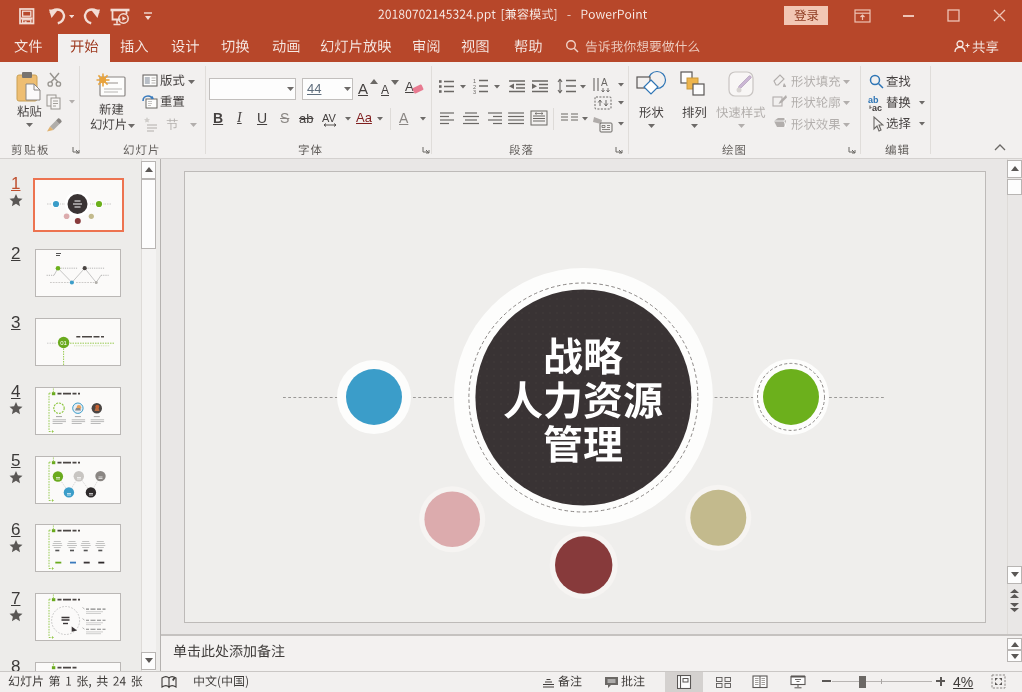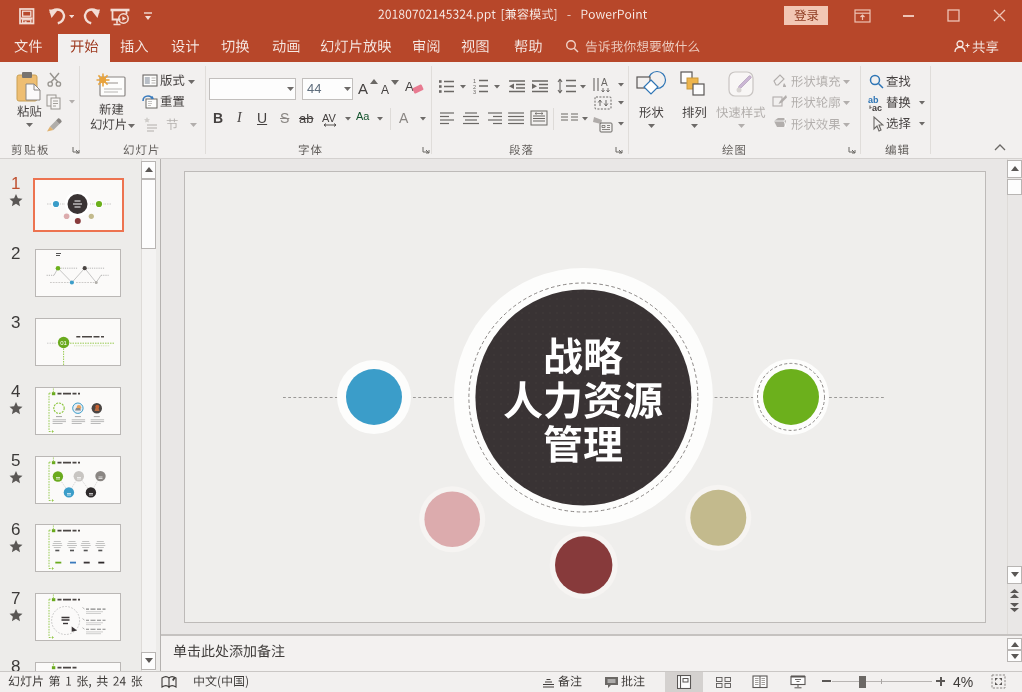--- a/index.html
+++ b/index.html
@@ -1,12 +1,12 @@
 <!DOCTYPE html>
-<html><head><meta charset="utf-8"><style>html,body{margin:0;padding:0;}*{box-sizing:border-box;}body{font-family:"Liberation Sans",sans-serif;width:1022px;height:692px;overflow:hidden;position:relative;background:#f2f0ef;}.lt{position:absolute;white-space:nowrap;}</style></head><body>
+<html><head><meta charset="utf-8"><style>html,body{margin:0;padding:0;}*{box-sizing:border-box;}body{font-family:"Liberation Sans",sans-serif;width:1022px;height:692px;overflow:hidden;position:relative;background:#f2f0ef;}.lt{position:absolute;white-space:nowrap;text-decoration:underline;}</style></head><body>
 <div style="position:absolute;left:0px;top:0px;width:1022px;height:62px;background:#b7472a;"></div>
 <svg style="position:absolute;left:19px;top:8px;" width="16" height="17" viewBox="0 0 16 17">
     <rect x="1" y="1" width="13.5" height="14.5" fill="none" stroke="#f3ddd5" stroke-width="1.7"></rect>
     <rect x="3.6" y="3.2" width="8.2" height="5" fill="none" stroke="#f3ddd5" stroke-width="1.3"></rect>
     <rect x="2" y="9.4" width="11.5" height="2.1" fill="#f3ddd5"></rect>
     <rect x="3.6" y="11.8" width="8.2" height="3.2" fill="none" stroke="#f3ddd5" stroke-width="1.3"></rect>
     <rect x="5.6" y="13.2" width="2" height="2" fill="#f3ddd5"></rect>
   </svg>
 <svg style="position:absolute;left:47px;top:8px;" width="20" height="17" viewBox="0 0 20 17">
     <path d="M2 1.5 11 1.7 4.5 10Z" fill="#f3ddd5"></path>
@@ -231,21 +231,21 @@
 <div class="lt" style="left:257px;top:110px;font-size:14px;text-decoration:underline;color:#454140;">U</div>
 <div class="lt" style="left:280px;top:110px;font-size:14px;text-decoration:line-through;color:#8a8683;">S</div>
 <div class="lt" style="left:299px;top:111px;font-size:13px;text-decoration:line-through;color:#454140;">ab</div>
 <svg style="position:absolute;left:322px;top:112px;" width="22" height="16" viewBox="0 0 22 16">
     <text x="0" y="10" font-size="11" fill="#454140" font-family="Liberation Sans">AV</text>
     <path d="M2 13h12M2 13l2-1.5M2 13l2 1.5M14 13l-2-1.5M14 13l-2 1.5" stroke="#454140" stroke-width="0.9" fill="none"></path>
   </svg>
 <svg style="position:absolute;left:345px;top:117px;" width="6" height="3.5" viewBox="0 0 6 3.5">
     <path d="M0 0h6L3 3.5Z" fill="#6d6a68"></path>
   </svg>
-<div class="lt" style="left:356px;top:110px;font-size:11px;color:#14532d;">Aa</div>
+<div class="lt" style="left:356px;top:110px;font-size:13px;color:#7f1d1d;">Aa</div>
 <svg style="position:absolute;left:377px;top:117px;" width="6" height="3.5" viewBox="0 0 6 3.5">
     <path d="M0 0h6L3 3.5Z" fill="#6d6a68"></path>
   </svg>
 <div style="position:absolute;left:390px;top:108px;width:1px;height:22px;background:#dedbd8;"></div>
 <div class="lt" style="left:399px;top:110px;font-size:14px;color:#8a8683;">A</div>
 <svg style="position:absolute;left:420px;top:117px;" width="6" height="3.5" viewBox="0 0 6 3.5">
     <path d="M0 0h6L3 3.5Z" fill="#6d6a68"></path>
   </svg>
 <svg style="position:absolute;left:297.5px;top:143.5px;overflow:visible" width="27" height="16">
     <path transform="translate(0,10.1)" fill="#615d5a" d="M5.3 -4.2V-3.4H0.8V-2.6H5.3V-0.2C5.3 0 5.2 0.1 5 0.1C4.8 0.1 4.1 0.1 3.3 0C3.4 0.3 3.6 0.7 3.7 0.9C4.6 0.9 5.3 0.9 5.7 0.8C6.1 0.6 6.2 0.4 6.2 -0.1V-2.6H10.7V-3.4H6.2V-3.9C7.2 -4.4 8.2 -5.2 9 -5.9L8.4 -6.4L8.2 -6.3H2.7V-5.5H7.3C6.7 -5 6 -4.5 5.3 -4.2ZM4.9 -9.5C5.1 -9.2 5.3 -8.8 5.5 -8.5H0.9V-6.1H1.8V-7.6H9.7V-6.1H10.6V-8.5H6.5C6.3 -8.8 6 -9.4 5.7 -9.7Z M15.4 -9.6C14.8 -7.9 13.9 -6.2 12.8 -5C13 -4.8 13.3 -4.4 13.4 -4.2C13.7 -4.6 14 -5 14.3 -5.5V0.9H15.2V-7C15.6 -7.7 15.9 -8.6 16.2 -9.4ZM17.3 -2V-1.2H19.2V0.9H20V-1.2H21.9V-2H20V-6C20.7 -4 21.8 -2.1 23 -1C23.2 -1.2 23.5 -1.5 23.7 -1.6C22.4 -2.6 21.3 -4.6 20.6 -6.5H23.5V-7.3H20V-9.6H19.2V-7.3H15.9V-6.5H18.7C18 -4.6 16.7 -2.6 15.5 -1.6C15.7 -1.4 16 -1.1 16.1 -0.9C17.3 -2 18.4 -3.9 19.2 -6V-2Z"></path>

